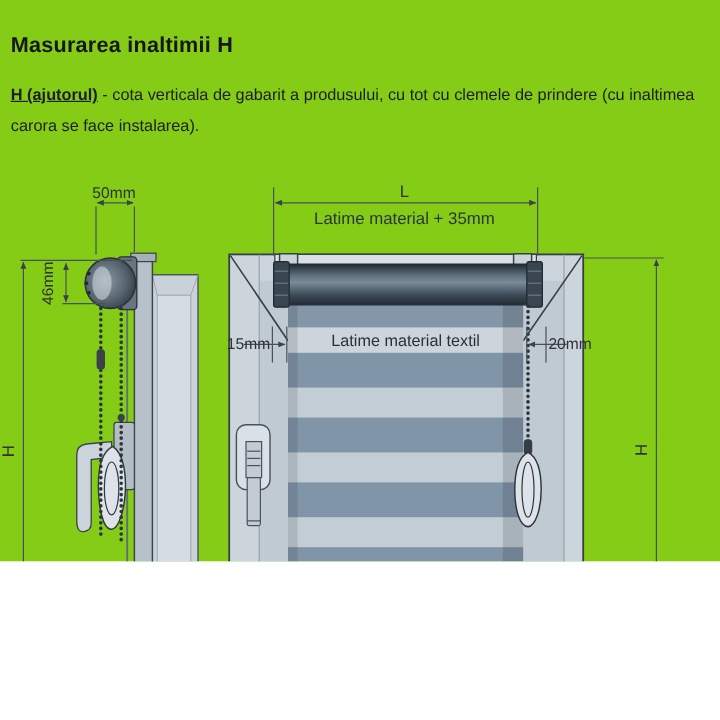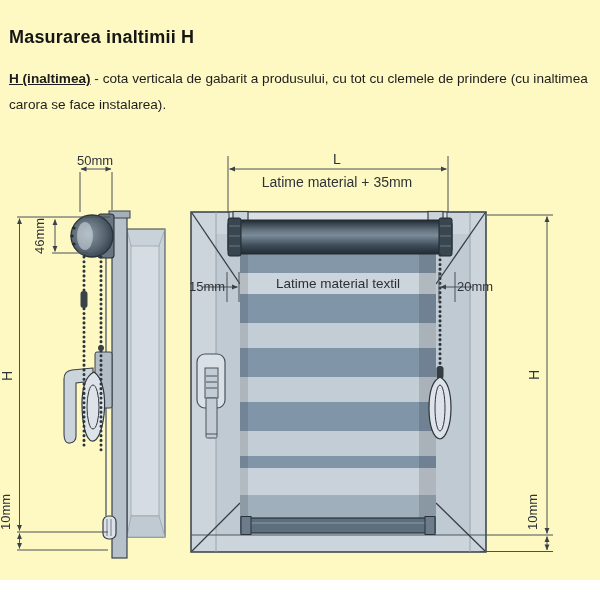--- a/index.html
+++ b/index.html
@@ -1,33 +1,33 @@
 <!DOCTYPE html>
 <html><head>
 <meta charset="utf-8">
 <style>
   html,body{margin:0;padding:0;background:#fff;}
-  #stage{position:relative;width:600px;height:580px;background:#fef9c3;overflow:hidden;
+  #stage{position:relative;width:600px;height:468px;background:#84cc16;overflow:hidden;
          font-family:"Liberation Sans",sans-serif;}
   #title{position:absolute;left:9px;top:27px;font-size:18px;font-weight:bold;color:#161616;letter-spacing:.2px;}
   #desc{position:absolute;left:9px;top:66px;width:586px;font-size:13.6px;line-height:26px;color:#1d1d1d;}
   #desc .term{font-weight:bold;text-decoration:underline;}
   svg{position:absolute;left:0;top:0;}
   .dim{font-size:13px;fill:#2e3338;}
   .dimL{font-size:14px;fill:#2e3338;}
   .fab{font-size:13.5px;fill:#2a3036;}
   text{font-family:"Liberation Sans",sans-serif;}
 </style>
 </head>
 <body>
 
 <div id="stage">
 
   <div id="title">Masurarea inaltimii H</div>
-  <div id="desc"><span class="term">H (inaltimea)</span><span> - cota verticala de gabarit a produsului, cu tot cu clemele de prindere (cu inaltimea carora se face instalarea).</span></div>
+  <div id="desc"><span class="term">H (ajutorul)</span><span> - cota verticala de gabarit a produsului, cu tot cu clemele de prindere (cu inaltimea carora se face instalarea).</span></div>
 
   <svg width="600" height="600" viewBox="0 0 600 600">
     <defs>
       <marker id="ah" viewBox="0 0 10 10" refX="8.5" refY="5" markerWidth="6.5" markerHeight="6.5" orient="auto-start-reverse">
         <path d="M0,1.2 L9,5 L0,8.8 Z" fill="#3a424a"></path>
       </marker>
       <linearGradient id="tubeGrad" x1="0" y1="0" x2="0" y2="1">
         <stop offset="0" stop-color="#1f2930"></stop>
         <stop offset="0.28" stop-color="#5f6f7c"></stop>
         <stop offset="0.45" stop-color="#7b8b97"></stop>

